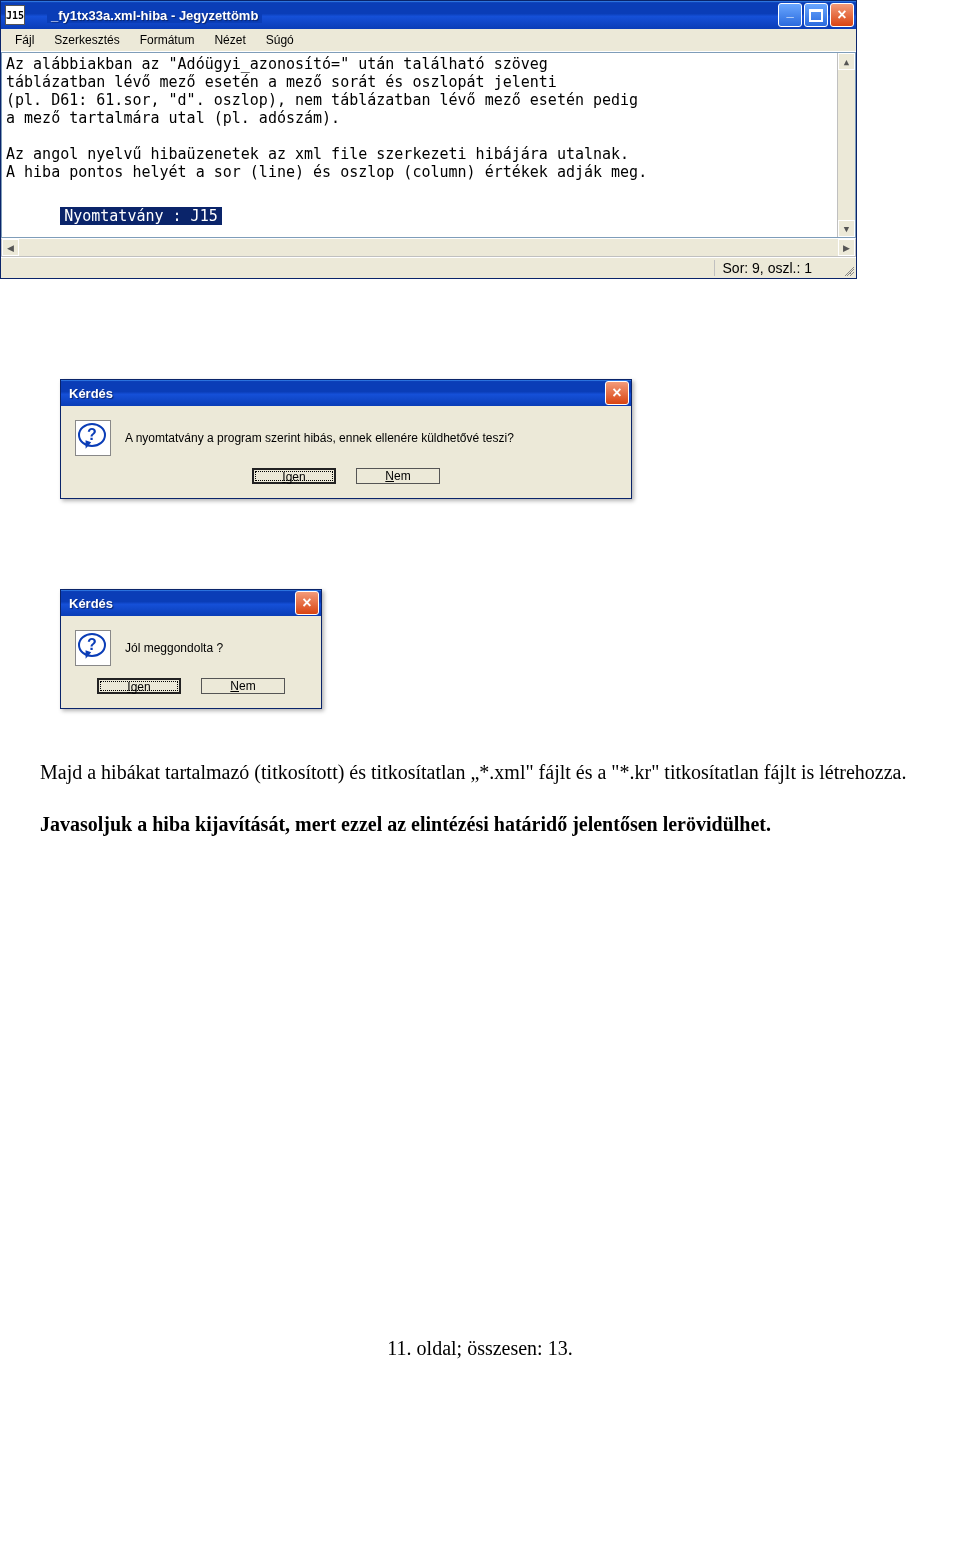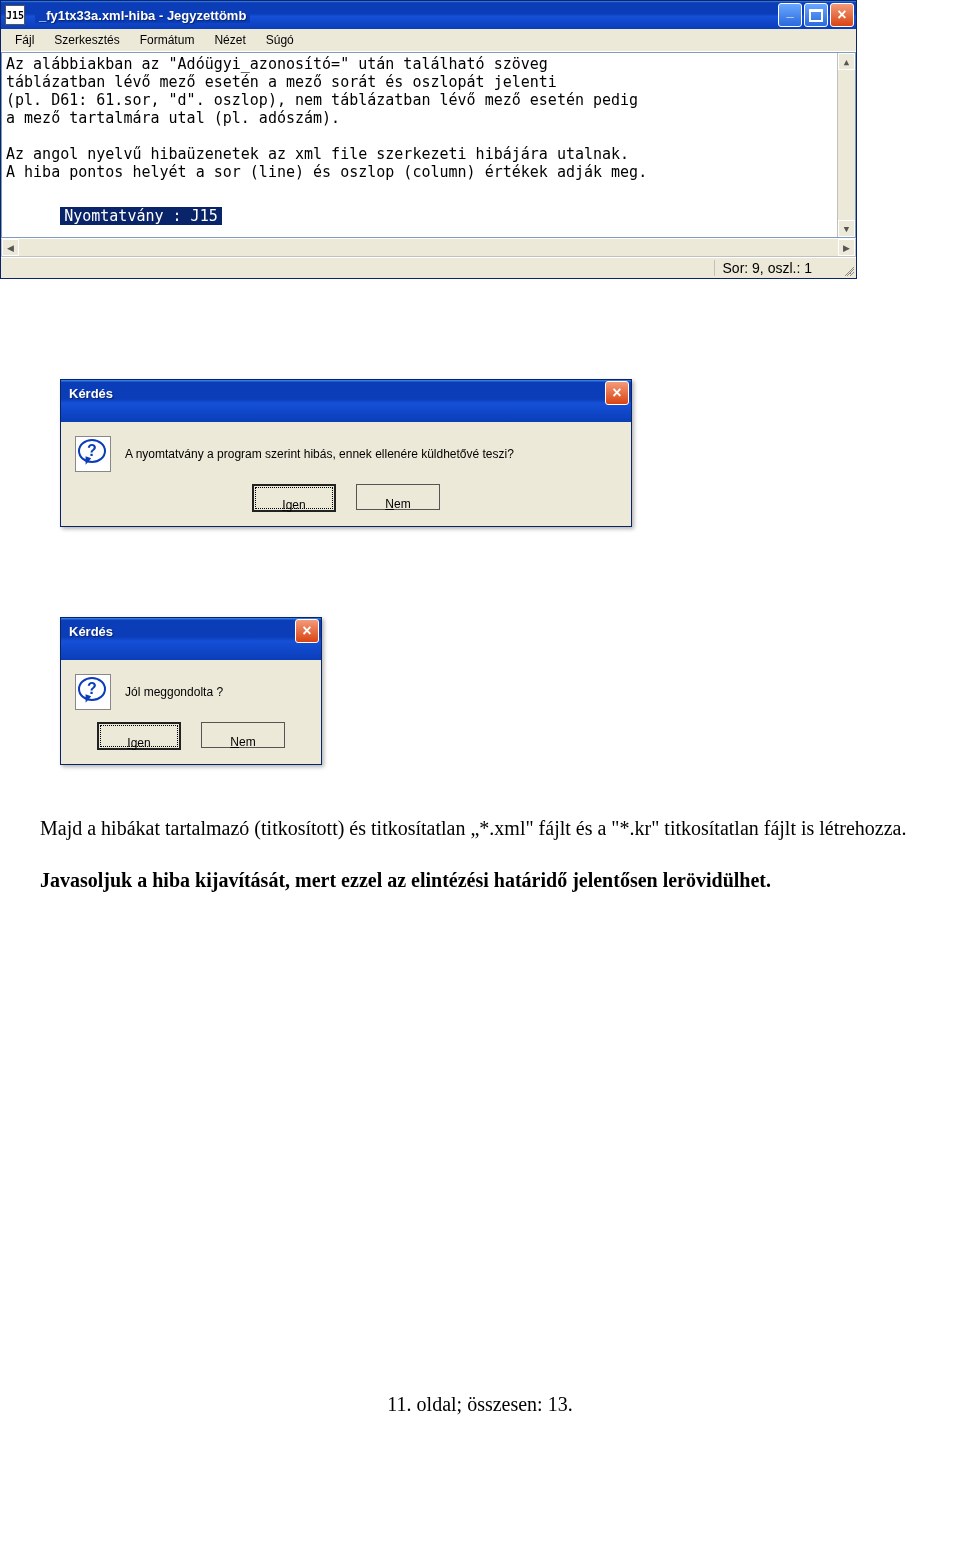--- a/index.html
+++ b/index.html
@@ -24,21 +24,21 @@
     color: #fff;
     font-size: 13px;
     font-weight: bold;
     padding: 0 2px 0 4px;
   }
   .titlebar .app-icon {
     width: 18px;
     height: 18px;
     background: #fff;
     border: 1px solid #555;
-    margin-right: 4px;
+    margin-right: 16px;
     font-family: monospace;
     font-size: 10px;
     color: #000;
     display: flex;
     align-items: center;
     justify-content: center;
   }
   .titlebar .title-spacer {
     flex: 1 1 auto;
   }
@@ -176,21 +176,21 @@
   .dialog.small { width: 260px; }
   .dialog-titlebar {
     display: flex;
     align-items: center;
     justify-content: space-between;
     height: 26px;
     background: linear-gradient(to bottom,#3a8aef 0%,#0a3db7 6%,#0a3db7 45%,#1550d8 55%,#0a3db7 100%);
     color: #fff;
     font-size: 13px;
     font-weight: bold;
-    padding: 0 2px 16px 8px;
+    padding: 0 2px 0 8px;
   }
   .dialog-titlebar span{text-shadow:1px 1px 1px #0a246a;}
   .dialog-close {
     width: 22px;
     height: 22px;
     border: 1px solid #fff;
     border-radius: 3px;
     background: linear-gradient(to bottom,#f39b7a,#d94412);
     display: flex;
     align-items: center;
@@ -241,21 +241,21 @@
     gap: 20px;
     padding: 4px 0 14px 0;
   }
   .dlg-btn {
     min-width: 84px;
     height: 16px;
     background: #ece9d8;
     border: 1px solid #555;
     font-size: 12px;
     font-family: inherit;
-    padding: 12px 8px;
+    padding: 0 8px;
   }
   .dlg-btn.default {
     outline: 1px dotted #000;
     outline-offset: -4px;
     border: 2px solid #222;
   }
   .dlg-btn u{text-decoration: underline;}
 
   
   .doc-para {

